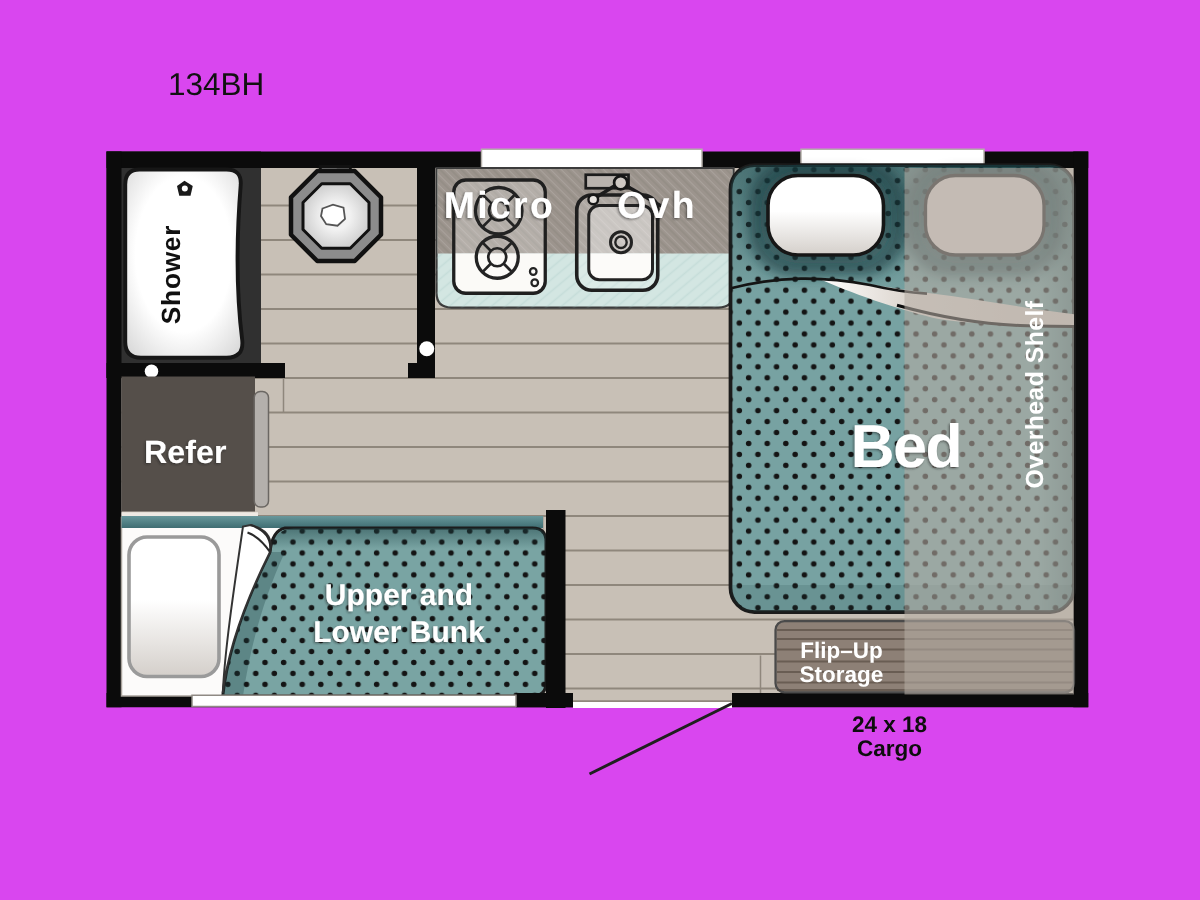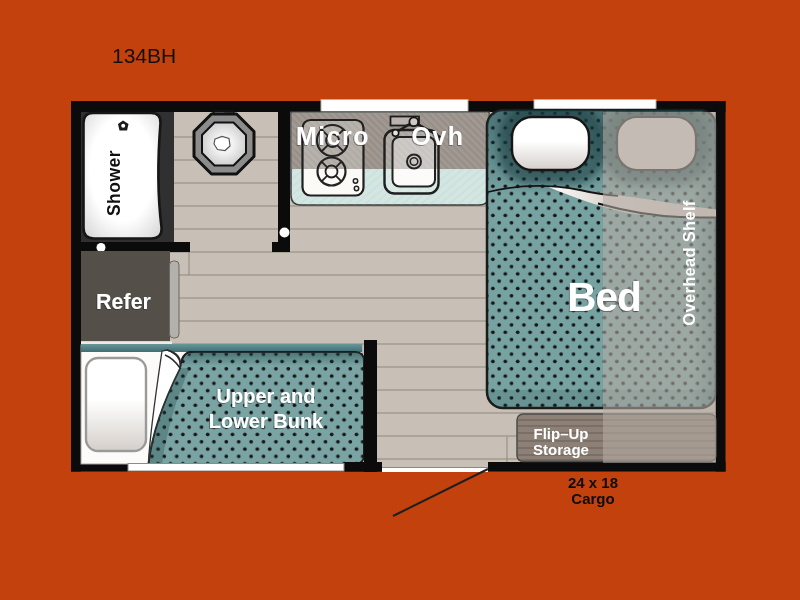--- a/index.html
+++ b/index.html
@@ -1,16 +1,16 @@
 <!DOCTYPE html>
 <html><head>
 <meta charset="utf-8">
 <style>
   html,body{margin:0;padding:0;background:#ffffff;}
-  .page{position:relative;width:800px;height:600px;background:#c2410c;overflow:hidden;}
+  .page{position:relative;width:800px;height:600px;background:#d946ef;overflow:hidden;}
   text{font-family:"Liberation Sans",sans-serif;}
 </style>
 </head>
 <body>
 <div class="page">
 <svg width="800" height="600" viewBox="0 0 800 600" xmlns="http://www.w3.org/2000/svg">
 <defs>
   <pattern id="dots" patternUnits="userSpaceOnUse" width="12.4" height="14.6">
     <circle cx="3.1" cy="3.7" r="1.85" fill="#141414"></circle>
     <circle cx="9.3" cy="11" r="1.85" fill="#141414"></circle>

